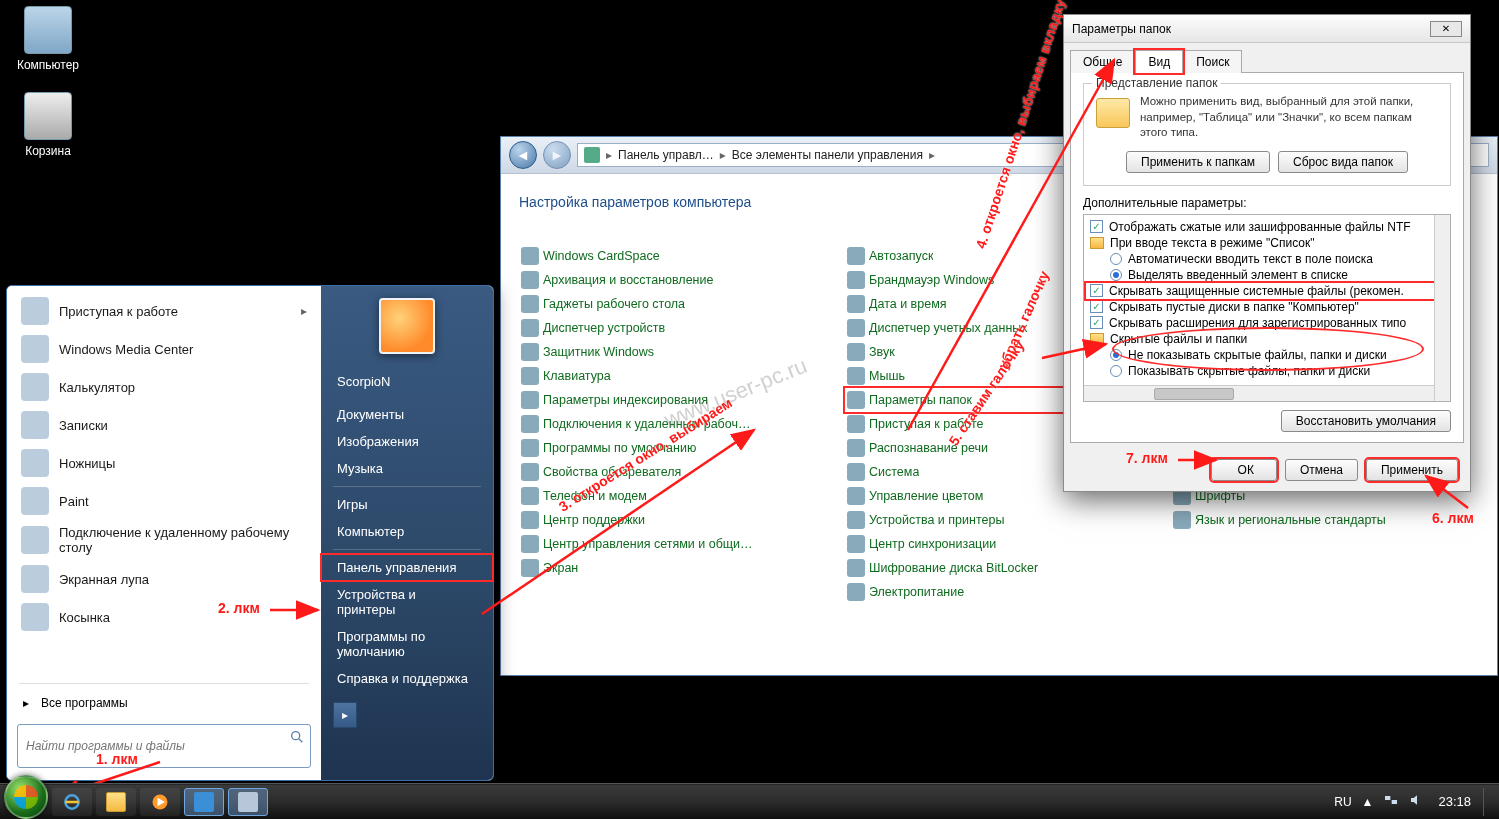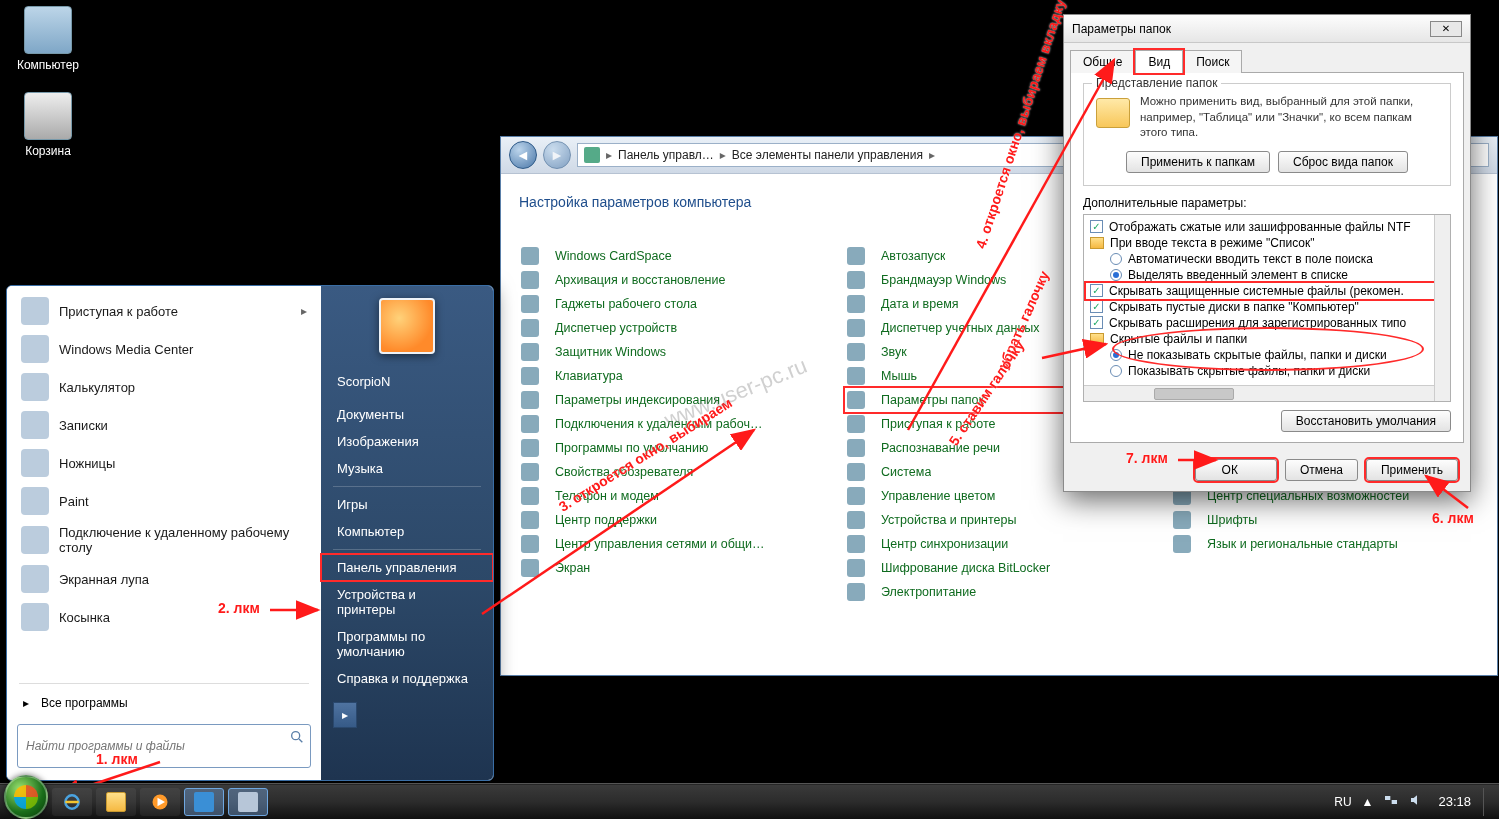--- a/index.html
+++ b/index.html
@@ -51,21 +51,21 @@
 #cp-addr{flex:1;height:24px;border:1px solid #9bb0c8;background:#fff;display:flex;align-items:center;padding:0 6px;gap:6px;font-size:12px;color:#333}
 #cp-addr .crumb{color:#222}
 #cp-addr .sep{color:#666}
 #cp-refresh{width:24px;height:24px;border:1px solid #9bb0c8;background:#ecf1f7;display:flex;align-items:center;justify-content:center}
 #cp-search{width:200px;height:24px;border:1px solid #9bb0c8;background:#fff;padding:0 6px;color:#888;font-style:italic}
 #cp-body{padding:14px 18px}
 #cp-title{color:#1f4e8c;font-size:14px;margin:6px 0 4px}
 #cp-view{position:absolute;right:30px;top:52px;color:#0b5fa5;font-size:12px}
 #cp-grid{display:flex;gap:18px;margin-top:34px}
 .cp-col{flex:1}
-.cp-item{display:flex;align-items:center;padding:3px 2px;gap:16px;cursor:default}
+.cp-item{display:flex;align-items:center;padding:3px 2px;gap:4px;cursor:default}
 .cp-item .ic{width:18px;height:18px;background:#8ab;border-radius:3px;flex-shrink:0}
 .cp-item .lbl{color:#0f6b1f;font-size:12.5px;white-space:nowrap;overflow:hidden;text-overflow:ellipsis}
 .cp-item.hl{outline:2px solid #ff2a2a;outline-offset:0}
 
 
 #fopt{position:absolute;right:28px;top:14px;width:408px;background:#f0f0f0;border:1px solid #8a8a8a;box-shadow:0 8px 28px rgba(0,0,0,.6)}
 #fopt-title{height:28px;background:linear-gradient(#fdfdfd,#e6e6e6);border-bottom:1px solid #c8c8c8;display:flex;align-items:center;padding:0 8px;font-size:12px}
 #fopt-title .close{margin-left:auto;width:32px;height:16px;border:1px solid #888;background:#e8e8e8;font-size:10px;display:flex;align-items:center;justify-content:center}
 #fopt-tabs{display:flex;padding:6px 6px 0;gap:0}
 .ftab{padding:4px 12px;border:1px solid #aaa;border-bottom:none;background:#f5f5f5;font-size:12px;position:relative;top:1px}
@@ -295,24 +295,20 @@
           <div class="cp-item">
             <div class="ic"></div>
             <span class="lbl">Устранение неполадок</span>
           </div>
           <div class="cp-item">
             <div class="ic"></div>
             <span class="lbl">Центр обновления Windows</span>
           </div>
           <div class="cp-item">
             <div class="ic"></div>
-            <span class="lbl">Центр специальных возможностей</span>
-          </div>
-          <div class="cp-item">
-            <div class="ic"></div>
             <span class="lbl">Шрифты</span>
           </div>
           <div class="cp-item">
             <div class="ic"></div>
             <span class="lbl">Язык и региональные стандарты</span>
           </div>
         </div>
       </div>
   </div>
 </div>
@@ -463,21 +459,21 @@
       <div id="adv-scroll"></div>
       <div id="adv-hscroll">
           <div class="thumb"></div>
         </div>
     </div>
     <div id="fopt-restore">
       <button class="wbtn">Восстановить умолчания</button>
     </div>
   </div>
   <div id="fopt-foot">
-    <button class="wbtn hl" style="padding-left:26px;padding-right:38px">ОК</button>
+    <button class="wbtn hl" style="padding-left:26px;padding-right:22px">ОК</button>
     <button class="wbtn">Отмена</button>
     <button class="wbtn hl">Применить</button>
   </div>
   <div id="ellipse-hidden"></div>
 </div>
 
 <div class="anno" style="left:96px;bottom:52px">1. лкм</div>
 <div class="arrow-r" style="left:50px;bottom:10px">
   <svg width="120" height="50">
       <defs>

